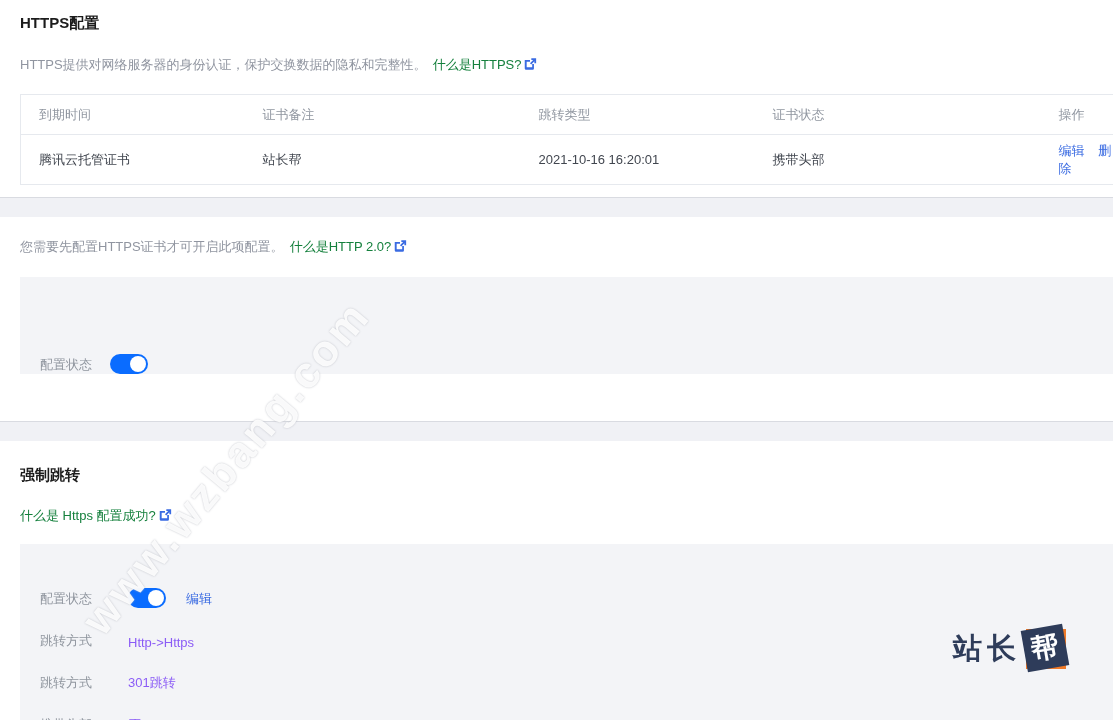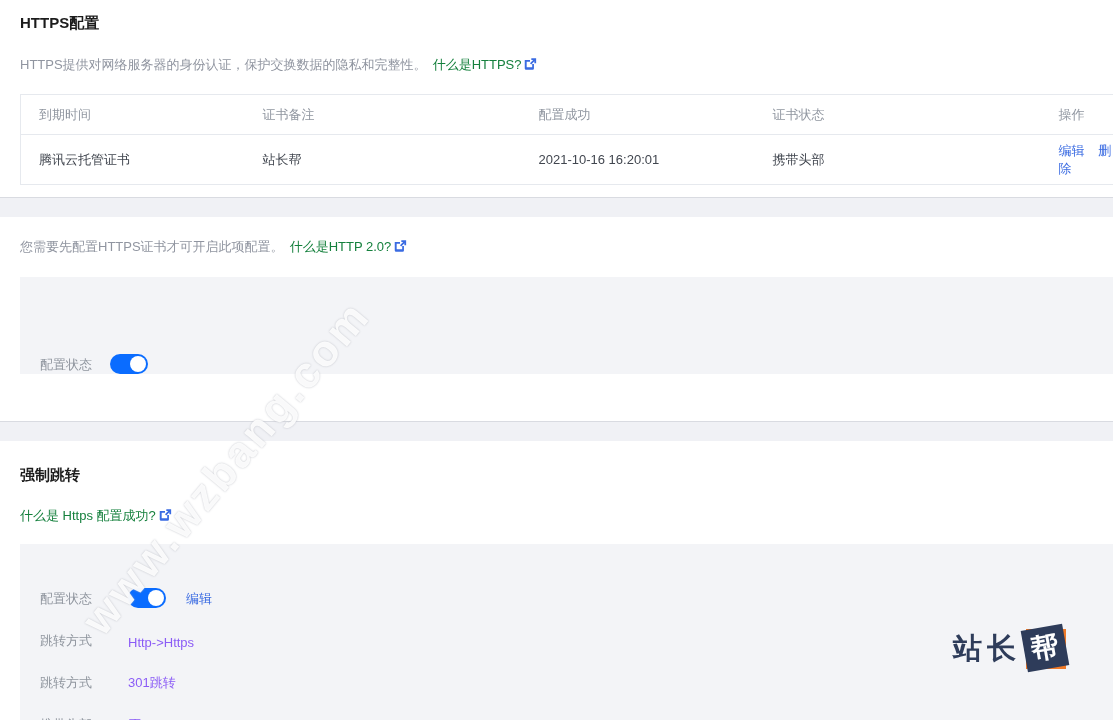--- a/index.html
+++ b/index.html
@@ -86,21 +86,21 @@
       <a class="help-link"><span>什么是HTTPS?</span><svg class="ext-icon" viewBox="0 0 16 16">
             <path fill="#3a6be2" d="M2 3.5h6v2H4.2v6.3h6.3V8h2v5a1.5 1.5 0 0 1-1.5 1.5H3.5A1.5 1.5 0 0 1 2 13V3.5z M9.5 1.5H15V7h-2V4.9L9.4 8.5 8 7.1 11.6 3.5H9.5v-2z"></path>
           </svg></a>
     </div>
 
     <table class="cert-table">
       <thead>
         <tr>
           <th class="c1">到期时间</th>
           <th class="c2">证书备注</th>
-          <th class="c3">配置成功</th>
+          <th class="c3">跳转类型</th>
           <th class="c4">证书状态</th>
           <th>操作</th>
         </tr>
       </thead>
       <tbody>
         <tr>
           <td>腾讯云托管证书</td>
           <td>站长帮</td>
           <td>2021-10-16 16:20:01</td>
           <td>携带头部</td>

